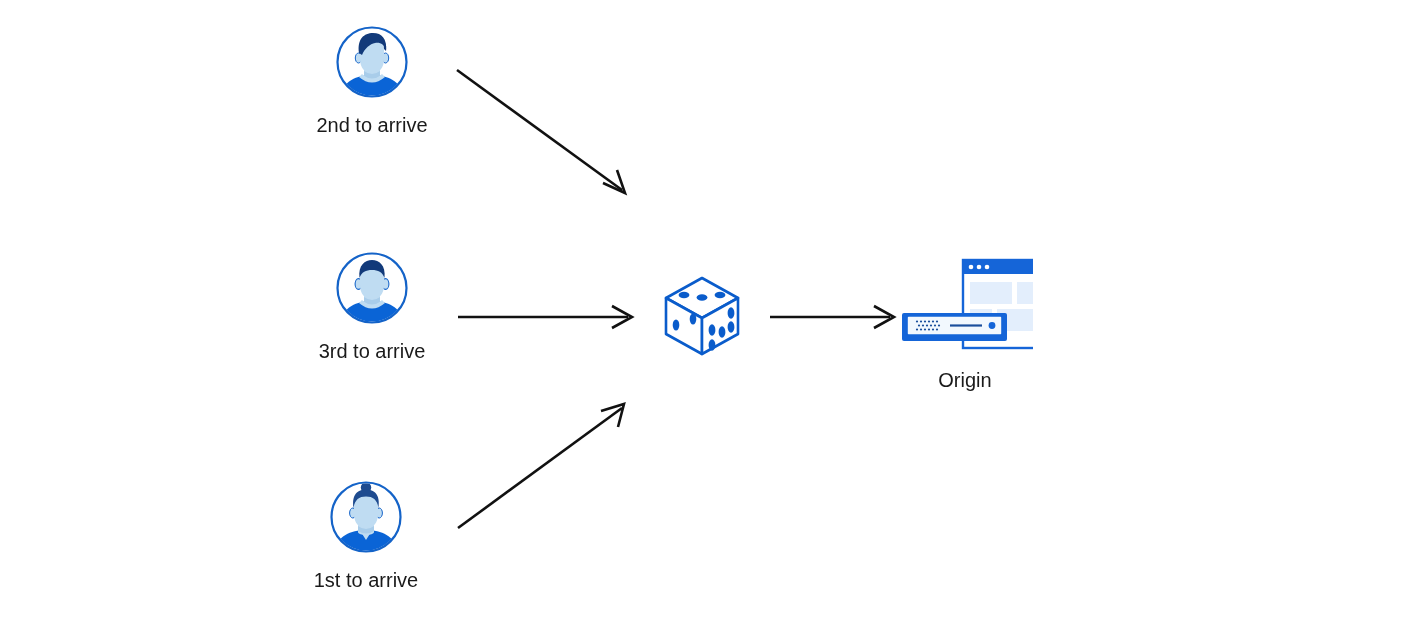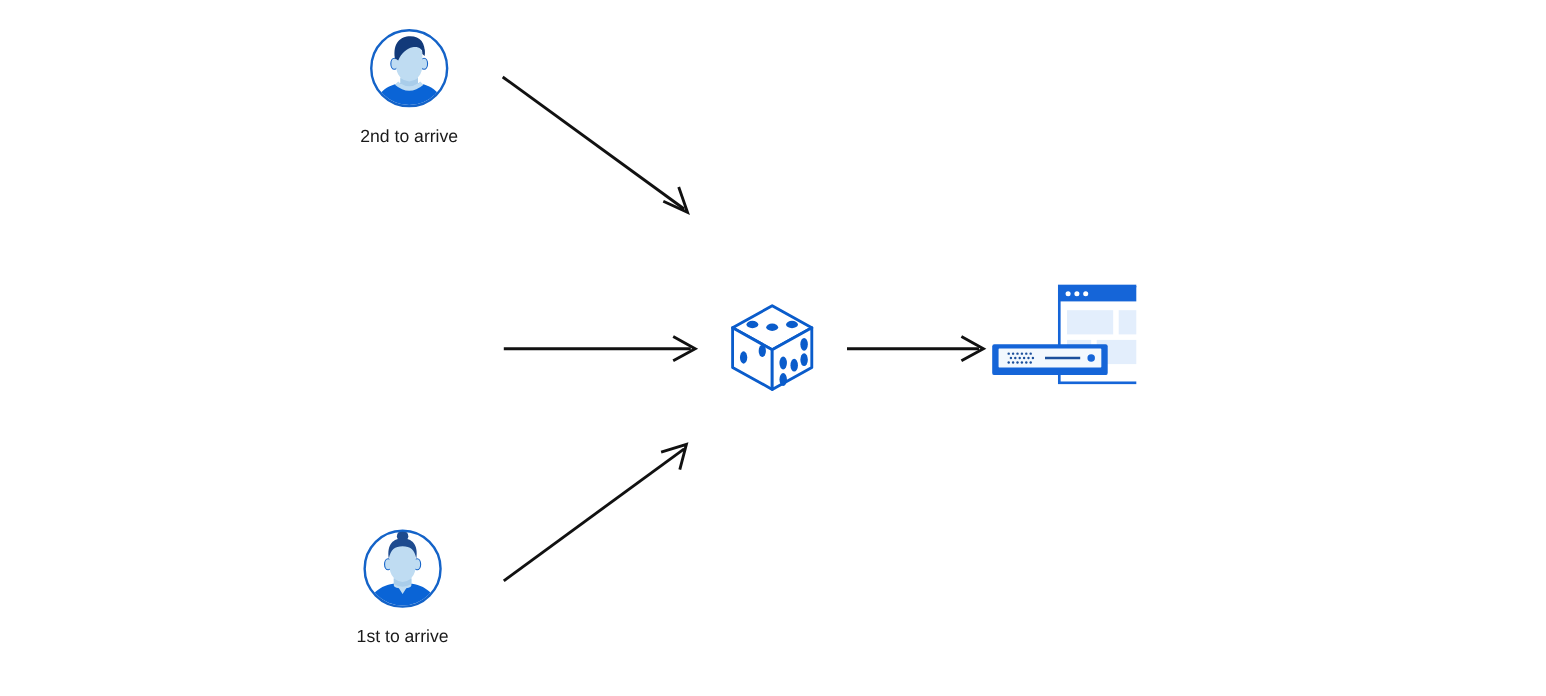--- a/index.html
+++ b/index.html
@@ -23,21 +23,21 @@
   .avatar-node { width: 150px; }
   .avatar-wrap {
     width: 74px;
     height: 74px;
     margin: 0 auto;
     display: block;
   }
   .node-label {
     margin-top: 15px;
     text-align: center;
-    font-size: 16px;
+    font-size: 20px;
     line-height: 22px;
     color: #1a1a1a;
     font-family: "Liberation Sans", sans-serif;
     white-space: nowrap;
   }
   .origin-node { width: 200px; }
   .origin-wrap {
     width: 135px;
     height: 100px;
     margin: 0 auto;
@@ -110,20 +110,42 @@
 
         <path d="M25 26 C25 16 31 11 37 11 C43 11 49 16 49 26 L49 34 C49 43 44 48 37 48 C30 48 25 43 25 34 Z" fill="#bfdcf2"></path>
 
         <path d="M24 28 C22 14 29 8 38 8 C47 8 52 14 51 25 C49 19 45 17 40 18 C35 19 30 23 27 30 Z" fill="#123a7a"></path>
         <path d="M45 14 C50 15 52 20 51 26 L49 24 C49 19 47 16 45 14 Z" fill="#123a7a"></path>
       </g>
     </svg>
     <div class="node-label">2nd to arrive</div>
   </div>
 
+  <div class="node avatar-node" style="left:297px; top:251px;">
+    <svg class="avatar-wrap" viewBox="0 0 74 74">
+      <defs>
+        <clipPath id="clipB">
+            <circle cx="37" cy="37" r="33.5"></circle>
+          </clipPath>
+      </defs>
+      <circle cx="37" cy="37" r="34.5" fill="#ffffff" stroke="#1463c8" stroke-width="2.2"></circle>
+      <g clip-path="url(#clipB)">
+        <path d="M5 74 C7 57 20 50 37 50 C54 50 67 57 69 74 Z" fill="#0a64d6"></path>
+        <path d="M29 38 h16 v14 c0 4 -16 4 -16 0 Z" fill="#bfdcf2"></path>
+        <path d="M29 46 q8 6 16 0 v5 q-8 5 -16 0 Z" fill="#a9cdea"></path>
+        <path d="M27 49 q10 10 20 0 l3 3 q-13 11 -26 0 Z" fill="#bfdcf2"></path>
+        <ellipse cx="23.5" cy="33" rx="3.4" ry="5.4" fill="#bfdcf2" stroke="#1463c8" stroke-width="1.1"></ellipse>
+        <ellipse cx="50.5" cy="33" rx="3.4" ry="5.4" fill="#bfdcf2" stroke="#1463c8" stroke-width="1.1"></ellipse>
+        <path d="M25 26 C25 16 31 11 37 11 C43 11 49 16 49 26 L49 34 C49 43 44 48 37 48 C30 48 25 43 25 34 Z" fill="#bfdcf2"></path>
+
+        <path d="M24.5 27 C23 14 30 9 37 9 C44 9 51 14 49.5 27 C47.5 21 43 19 37 19 C31 19 26.5 21 24.5 27 Z" fill="#123a7a"></path>
+      </g>
+    </svg>
+    <div class="node-label">3rd to arrive</div>
+  </div>
 
   <div class="node avatar-node" style="left:291px; top:480px;">
     <svg class="avatar-wrap" viewBox="0 0 74 74">
       <defs>
         <clipPath id="clipC">
             <circle cx="37" cy="37" r="33.5"></circle>
           </clipPath>
       </defs>
       <circle cx="37" cy="37" r="34.5" fill="#ffffff" stroke="#1463c8" stroke-width="2.2"></circle>
       <g clip-path="url(#clipC)">
@@ -206,15 +228,16 @@
             <circle cx="23" cy="74.5" r="1.1"></circle>
           <circle cx="27" cy="74.5" r="1.1"></circle>
             <circle cx="31" cy="74.5" r="1.1"></circle>
           <circle cx="35" cy="74.5" r="1.1"></circle>
             <circle cx="39" cy="74.5" r="1.1"></circle>
         </g>
         <line x1="52" y1="70.5" x2="84" y2="70.5" stroke="#1b4f9c" stroke-width="2.2"></line>
         <circle cx="94" cy="70.5" r="3.4" fill="#1565d8"></circle>
       </g>
     </svg>
+    <div class="node-label" style="margin-top:14px;">Origin</div>
   </div>
 
 </div>
 
 </body></html>

